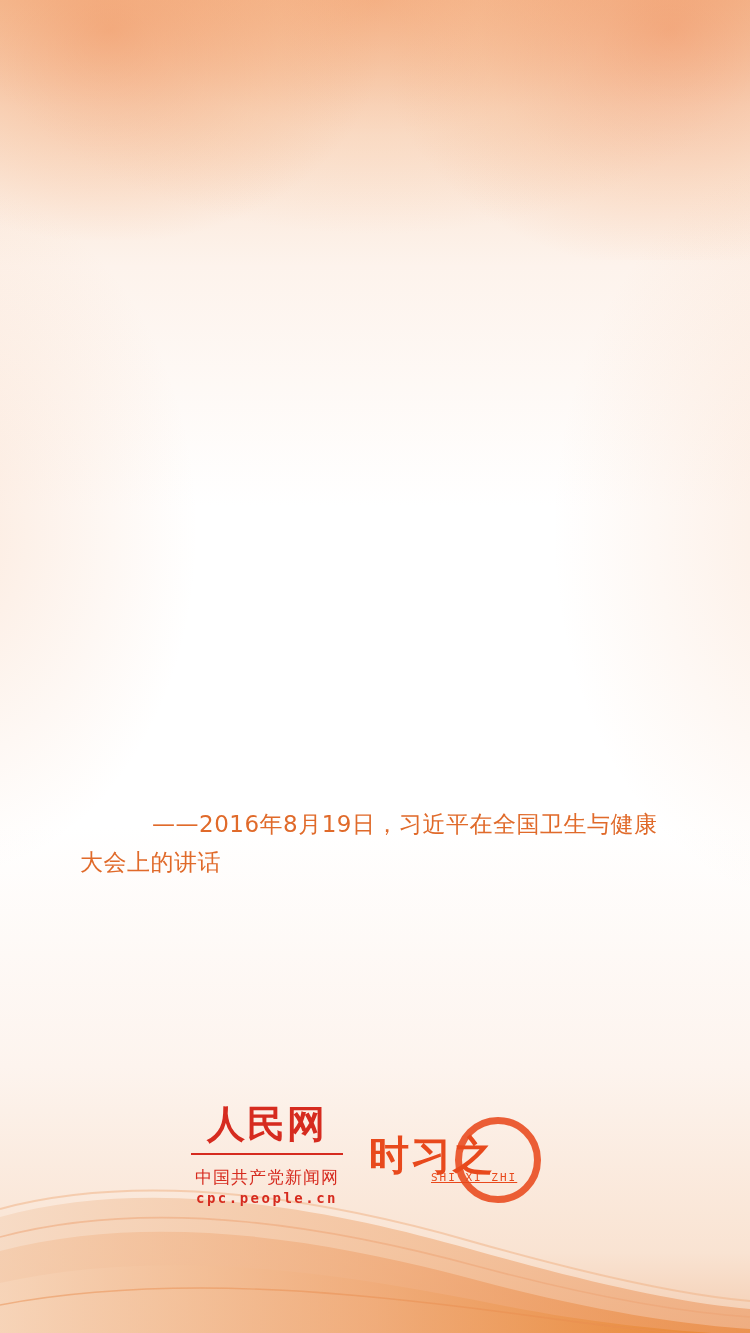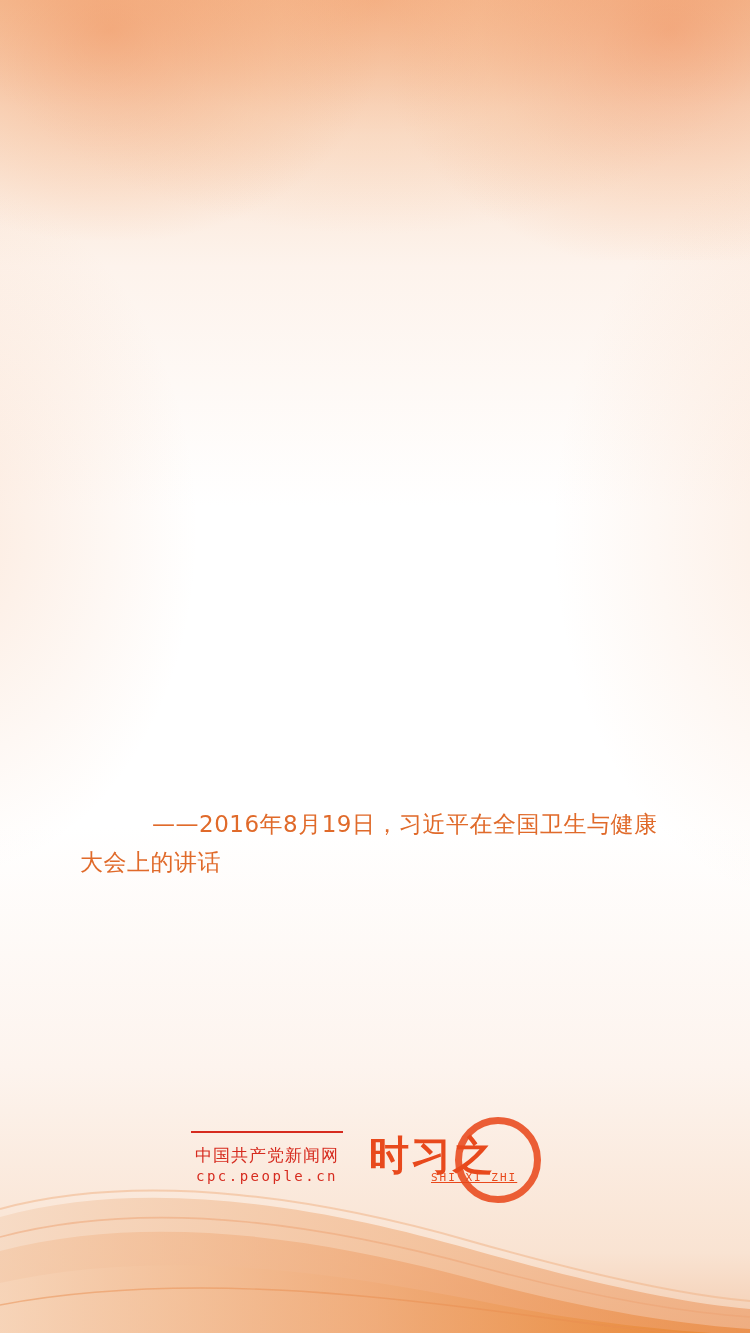--- a/index.html
+++ b/index.html
@@ -133,20 +133,21 @@
     letter-spacing: 1px;
     margin-top: 14px;
     font-family: "DejaVu Sans", "Liberation Sans", sans-serif;
   }
   .brand-url {
     color: #d62b1f;
     font-size: 14px;
     letter-spacing: 2.5px;
     margin-top: 5px;
     font-family: "DejaVu Sans Mono", "Liberation Mono", monospace;
+    font-weight: bold;
   }
   .brand-divider {
     width: 152px;
     height: 2px;
     background: #d62b1f;
     margin-top: 4px;
   }
   .brand-right {
     position: relative;
     display: flex;
@@ -225,20 +226,21 @@
   </div>
 
   <div class="content">
 
 
     <div class="attribution">——2016年8月19日，习近平在全国卫生与健康大会上的讲话</div>
 
     <div class="footer">
 
       <div class="brand-left">
+        <div class="brand-logo">人民网</div>
         <div class="brand-divider"></div>
         <div class="brand-sub">中国共产党新闻网</div>
         <div class="brand-url">cpc.people.cn</div>
       </div>
 
       <div class="brand-right">
         <div class="ring"></div>
         <div class="brand-right-main">时习之</div>
         <div class="brand-right-pinyin">SHI XI ZHI</div>
       </div>

